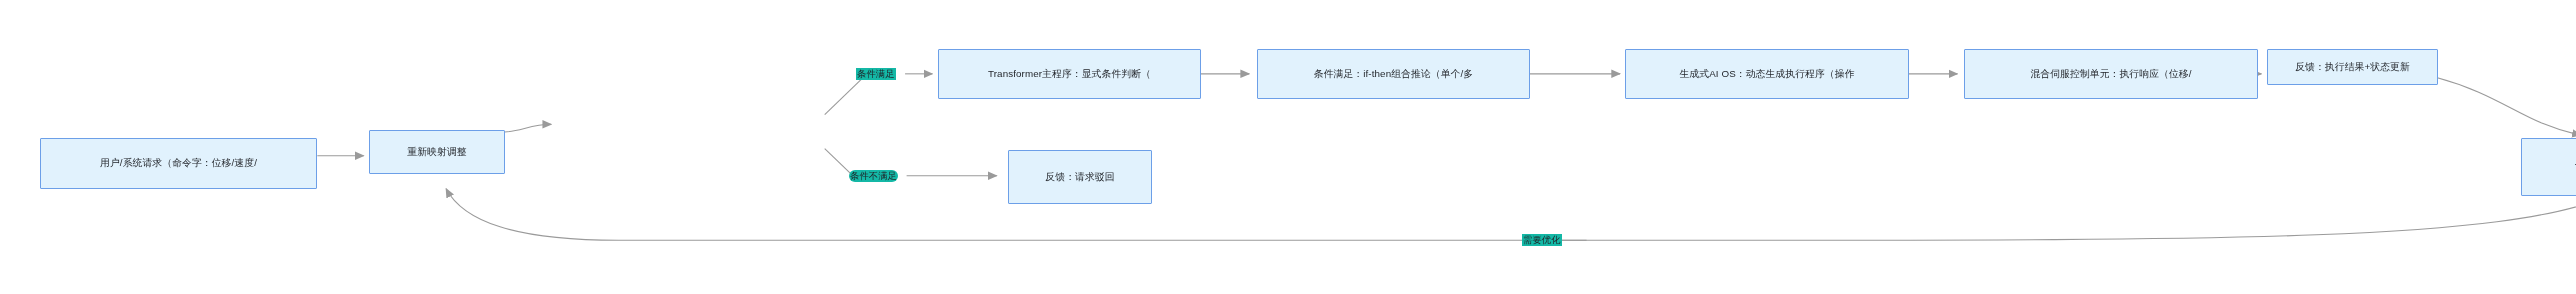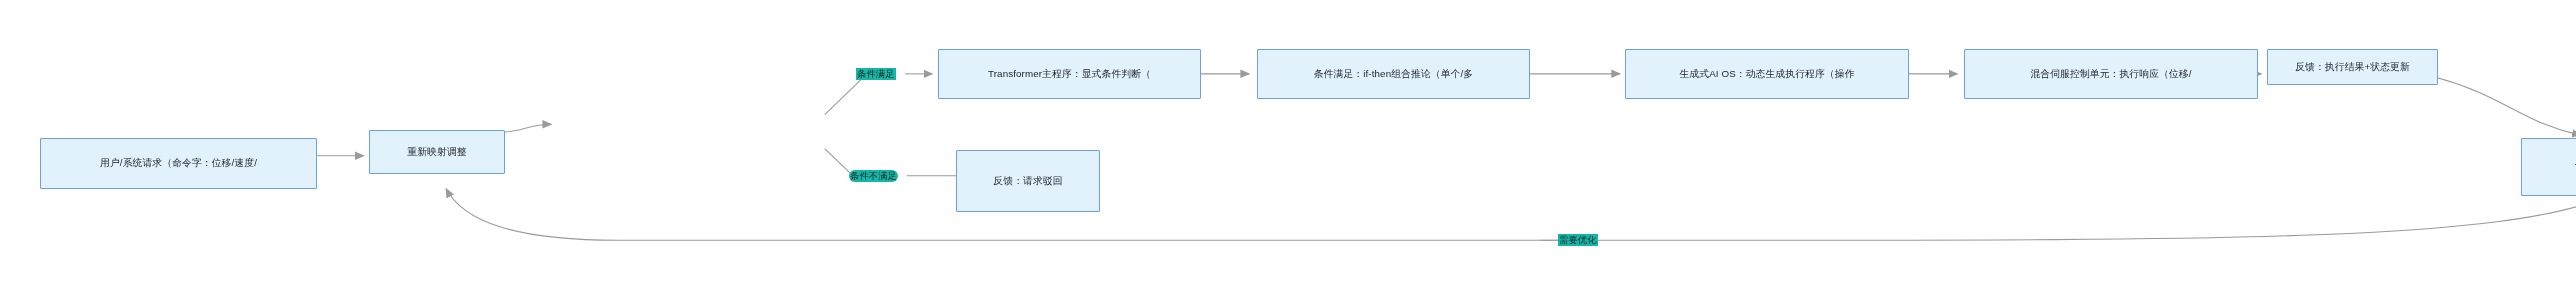--- a/index.html
+++ b/index.html
@@ -98,28 +98,28 @@
   </div>
 
   <div class="node" style="left:1964px;top:49px;  width:294px;  height:50px;">
     <span class="lbl">混合伺服控制单元：执行响应（位移/</span>
   </div>
 
   <div class="node" style="left:2267px;top:49px;  width:171px;  height:36px;">
     <span class="lbl">反馈：执行结果+状态更新</span>
   </div>
 
-  <div class="node" style="left:956px;top:150px; width:144px;  height:62px;">
+  <div class="node" style="left:1008px;top:150px; width:144px;  height:54px;">
     <span class="lbl">反馈：请求驳回</span>
   </div>
 
   <div class="node" style="left:2521px;top:138px; width:273px;  height:58px;">
     <span class="lbl">Transformer主程序：更新条件/机会状</span>
   </div>
 
   <div class="edge-label" style="left:856px; top:68px;">条件满足</div>
 
   <div class="edge-label" style="left:849px; top:170px;border-radius:6px;">条件不满足</div>
 
-  <div class="edge-label" style="left:1522px; top:234px;margin-left:36px;">需要优化</div>
+  <div class="edge-label" style="left:1522px; top:234px;">需要优化</div>
 
 </div>
 
 
 </body></html>

